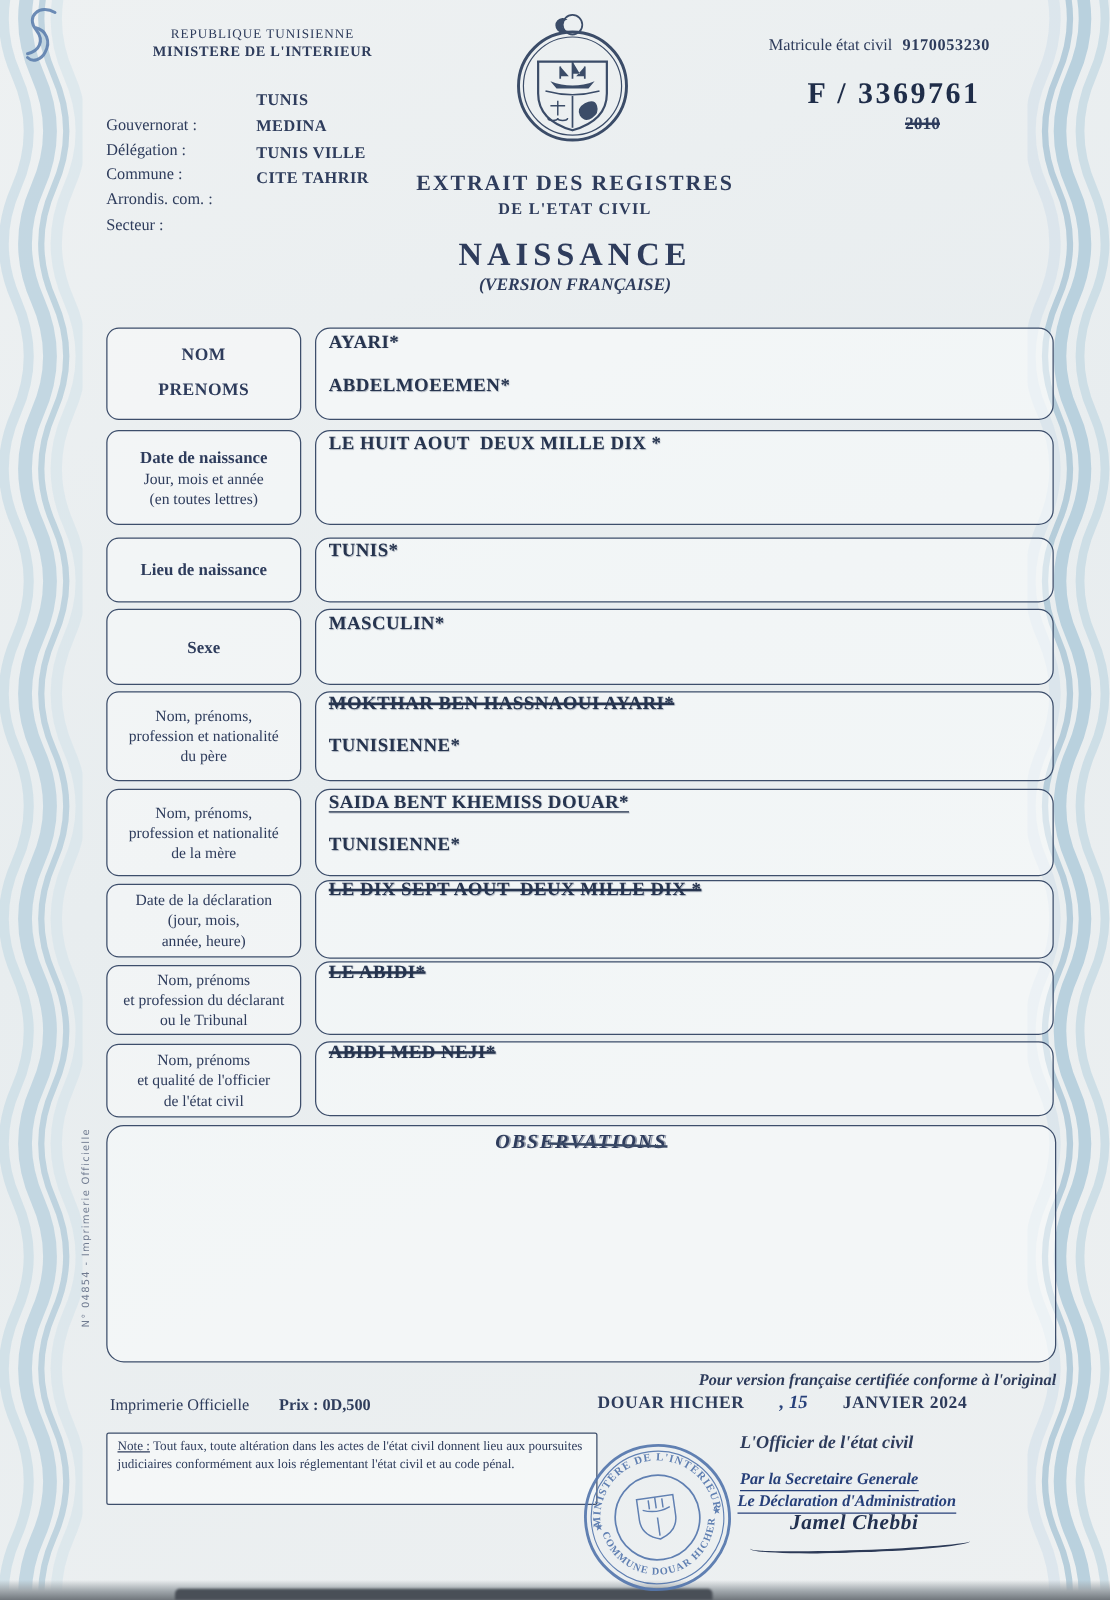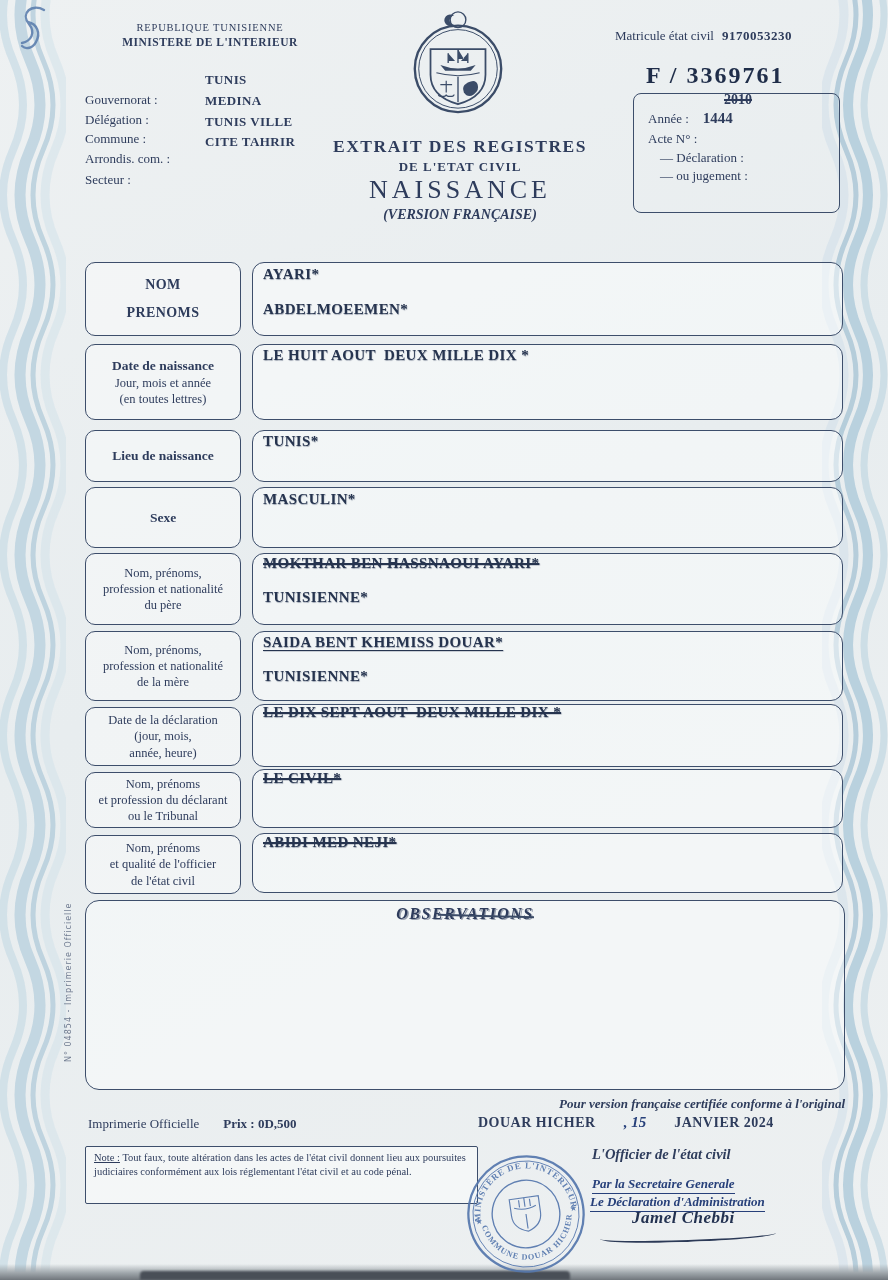--- a/index.html
+++ b/index.html
@@ -20,21 +20,21 @@
   .matricule .v { font-weight:bold; margin-left:8px; letter-spacing:.5px; }
 
   
   .admin-label { left:85px; font-size:13px; }
   .admin-value { left:205px; font-size:13px; font-weight:bold; letter-spacing:.4px; }
 
   
   .title-block { left:318px; top:136px; width:284px; text-align:center; }
   .t1 { font-size:17.5px; font-weight:bold; letter-spacing:1.5px; }
   .t2 { font-size:13px; font-weight:bold; letter-spacing:1px; margin-top:2px; }
-  .t3 { font-size:26px; font-weight:normal; letter-spacing:4px; }
+  .t3 { font-size:26px; font-weight:bold; letter-spacing:4px; margin-top:14px; }
   .t4 { font-size:14px; font-weight:bold; font-style:italic; margin-top:2px; }
 
   
   .fnumber { left:646px; top:62px; font-size:24px; font-weight:bold; letter-spacing:2px; color:#1f2d49; }
   .year-struck { left:706px; top:92px; width:64px; text-align:center; font-size:14px; font-weight:bold;
                  text-decoration:line-through; text-decoration-thickness:1.5px; }
   .acte-box { left:633px; top:93px; width:207px; height:120px; border:1.6px solid #3d4e6b; border-radius:8px;
               padding:14px 0 0 14px; font-size:13px; line-height:1.45; }
   .acte-box .hand { font-size:15px; font-weight:bold; margin-left:14px; }
   .acte-box .indent { padding-left:12px; }
@@ -155,26 +155,20 @@
 
   <div class="abs title-block">
     <div class="t1">EXTRAIT DES REGISTRES</div>
     <div class="t2">DE L'ETAT CIVIL</div>
     <div class="t3">NAISSANCE</div>
     <div class="t4">(VERSION FRANÇAISE)</div>
   </div>
 
   <div class="abs fnumber">F / 3369761</div>
   <div class="abs year-struck">2010</div>
-  <div class="abs acte-box">
-    <div><span>Année :</span><span class="hand">1444</span></div>
-    <div>Acte N° :</div>
-    <div class="indent">— Déclaration :</div>
-    <div class="indent">— ou jugement :</div>
-  </div>
 
   <div class="abs lbl-box all-bold" style="left:85px;top:262px;width:156px;height:74px">
     <div class="l">NOM</div>
     <div class="l">PRENOMS</div>
   </div>
   <div class="abs val-box" style="left:252px;top:262px;width:591px;height:74px">
     <div class="abs val" style="left:10px;top:3px">AYARI*</div>
     <div class="abs val" style="left:10px;top:38px">ABDELMOEEMEN*</div>
   </div>
 
@@ -229,21 +223,21 @@
   <div class="abs val-box" style="left:252px;top:704px;width:591px;height:63px">
     <div class="abs val struck" style="left:10px;top:-1px">LE DIX SEPT AOUT  DEUX MILLE DIX *</div>
   </div>
 
   <div class="abs lbl-box" style="left:85px;top:772px;width:156px;height:56px">
     <div class="l">Nom, prénoms</div>
     <div class="l">et profession du déclarant</div>
     <div class="l">ou le Tribunal</div>
   </div>
   <div class="abs val-box" style="left:252px;top:769px;width:591px;height:59px">
-    <div class="abs val struck" style="left:10px;top:0">LE CIVIL*</div>
+    <div class="abs val struck" style="left:10px;top:0">LE ABIDI*</div>
   </div>
 
   <div class="abs lbl-box" style="left:85px;top:835px;width:156px;height:59px">
     <div class="l">Nom, prénoms</div>
     <div class="l">et qualité de l'officier</div>
     <div class="l">de l'état civil</div>
   </div>
   <div class="abs val-box" style="left:252px;top:833px;width:591px;height:60px">
     <div class="abs val struck" style="left:10px;top:0">ABIDI MED NEJI*</div>
   </div>

